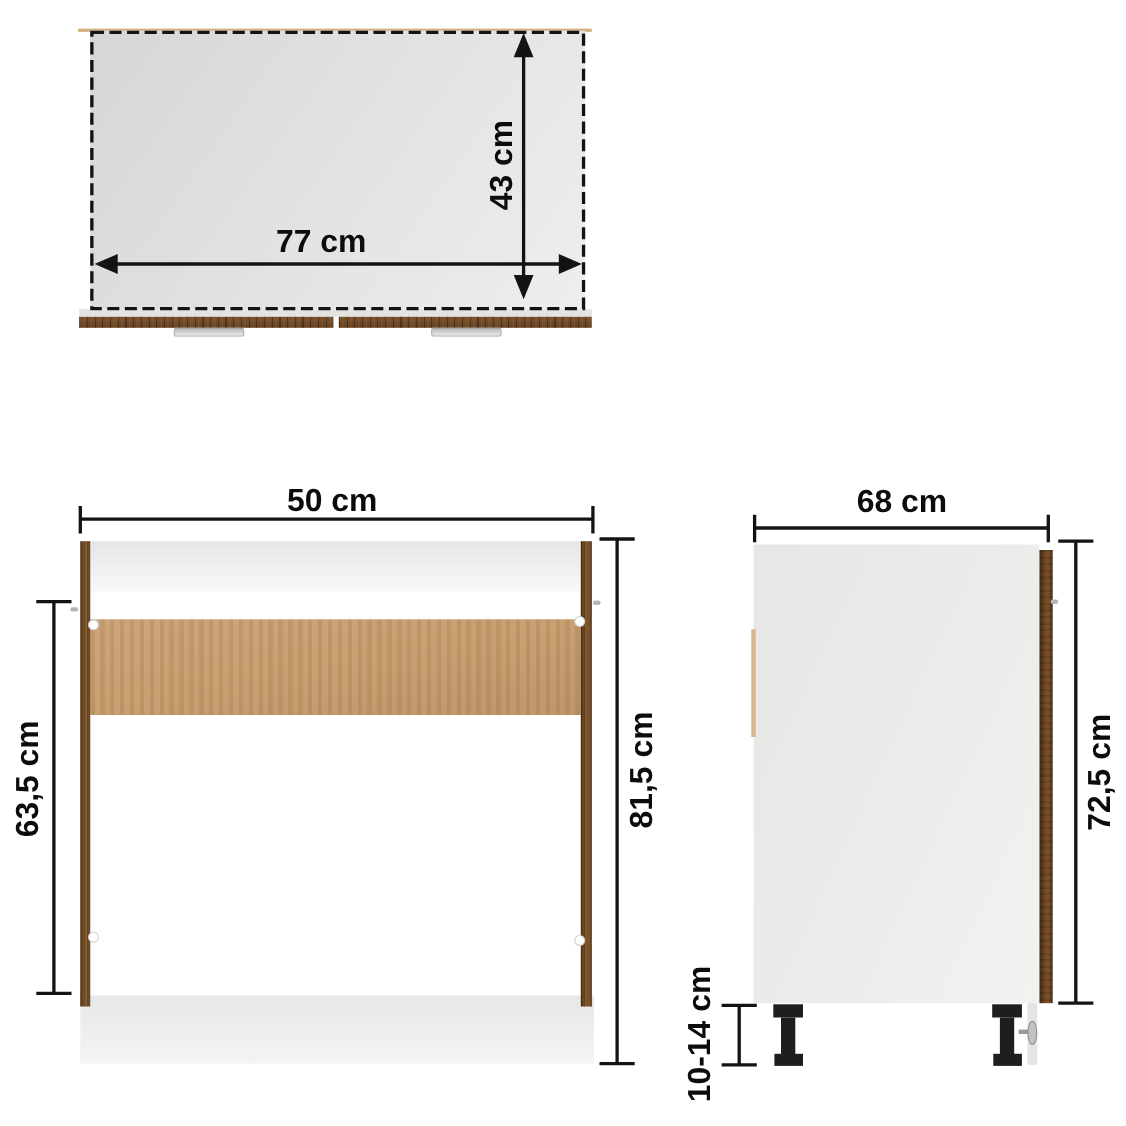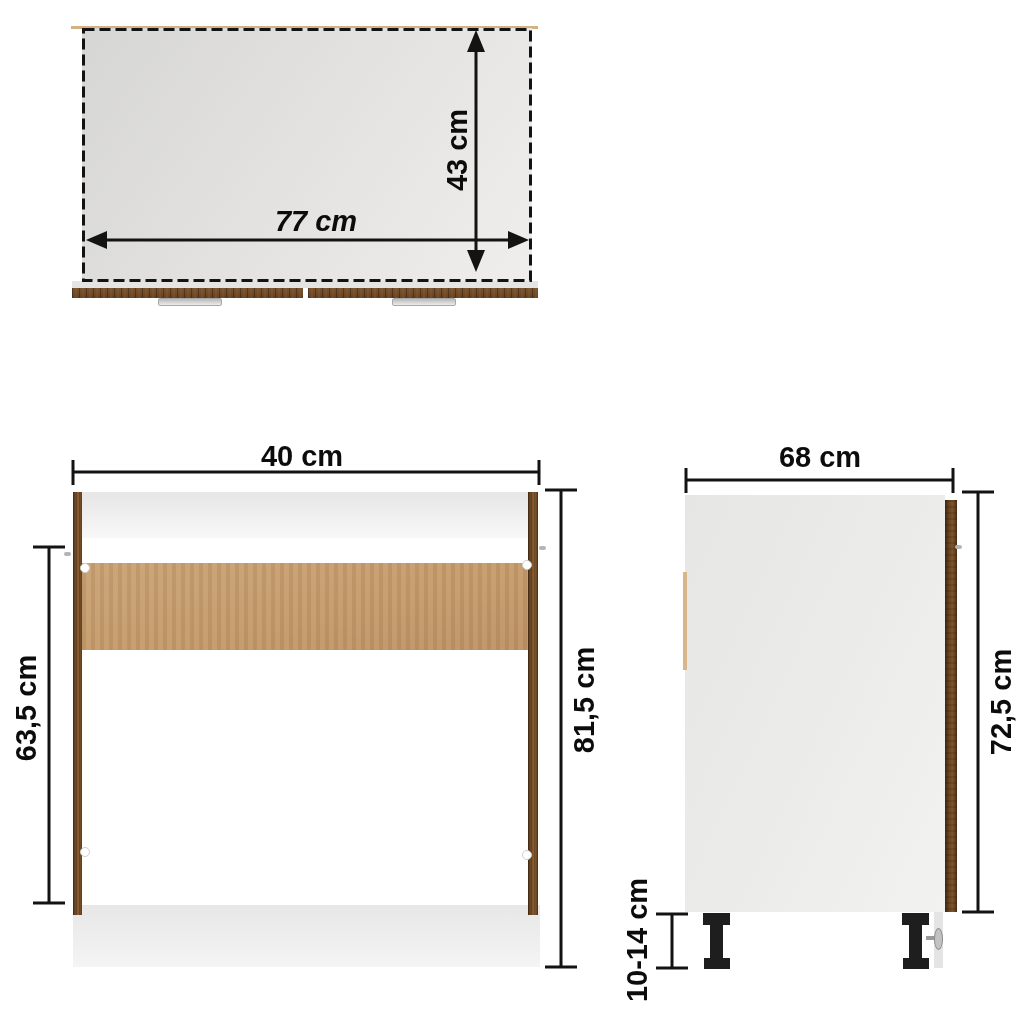--- a/index.html
+++ b/index.html
@@ -156,24 +156,24 @@
       </g>
     </g>
     <g fill="#131313" stroke="none">
       <polygon points="86,240 107,231 107,249"></polygon>
       <polygon points="529,240 508,231 508,249"></polygon>
       <polygon points="476,30 467,52 485,52"></polygon>
       <polygon points="476,272 467,250 485,250"></polygon>
     </g>
   </svg>
 
-  <div class="dim-label" style="left:316px;top:221px;font-style:italic;">77 cm</div>
+  <div class="dim-label" style="left:292px;top:221px;">77 cm</div>
   <div class="dim-label rot" style="left:457px;top:150px;">43 cm</div>
 
-  <div class="dim-label" style="left:302px;top:456px;">40 cm</div>
+  <div class="dim-label" style="left:302px;top:456px;">50 cm</div>
   <div class="dim-label rot" style="left:26px;top:708px;">63,5 cm</div>
   <div class="dim-label rot" style="left:584px;top:700px;">81,5 cm</div>
 
   <div class="dim-label" style="left:820px;top:457px;">68 cm</div>
   <div class="dim-label rot" style="left:1001px;top:702px;">72,5 cm</div>
   <div class="dim-label rot" style="left:637px;top:940px;">10-14 cm</div>
 
 </div>
 
 </body></html>

